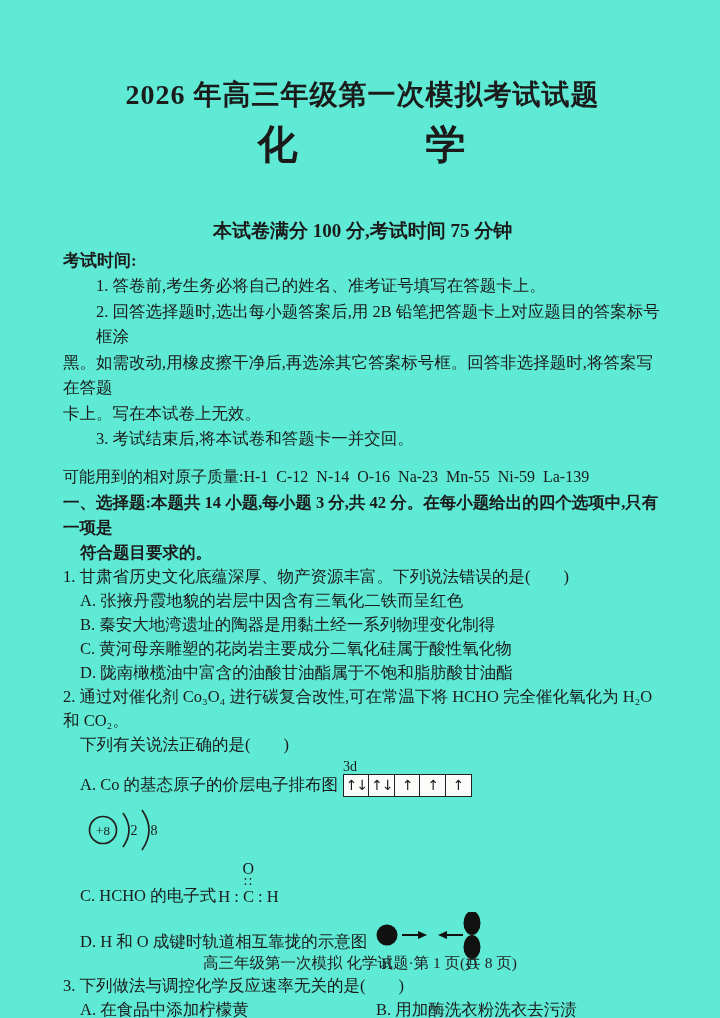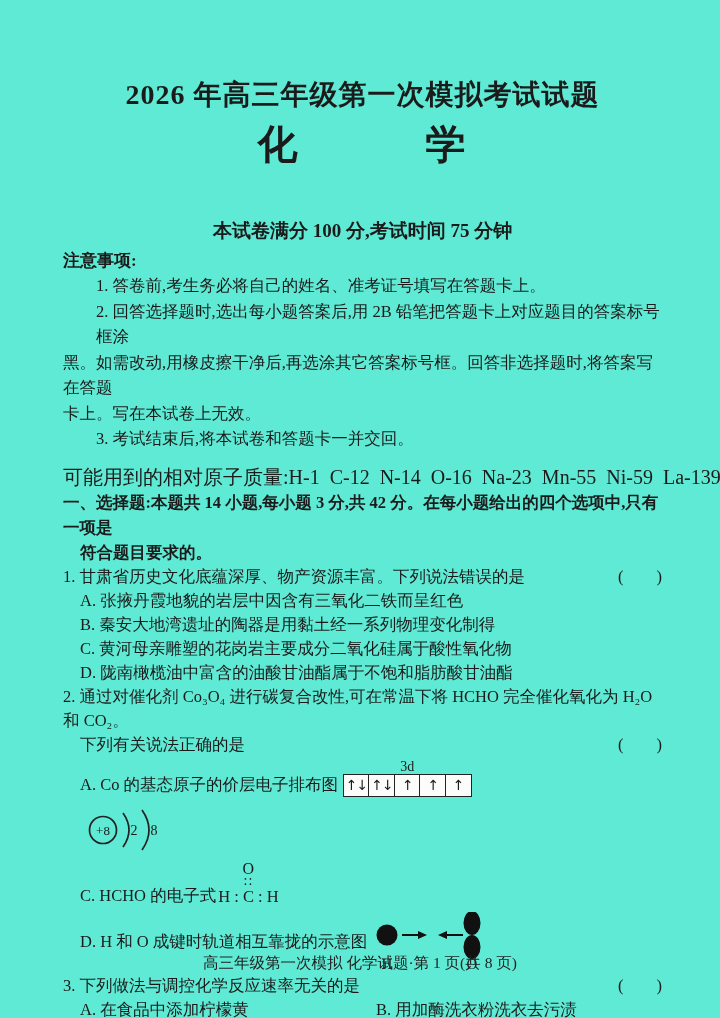--- a/index.html
+++ b/index.html
@@ -39,38 +39,38 @@
     font-size:17px; font-weight:bold;
     line-height:24px;
     margin-top:7px;
   }
   .nline { font-size:16.5px; line-height:25.5px; }
   .indent2 { padding-left:33px; }
   .indent1 { padding-left:17px; }
 
   .atomic-masses {
     margin-top:12px;
-    font-size:20px; line-height:26px;
+    font-size:16px; line-height:26px;
     white-space:pre;
     font-family:Liberation Serif, serif;
   }
   .section-line { font-size:16.5px; font-weight:bold; line-height:25px; }
 
   .qline { font-size:16.5px; line-height:24px; }
-  .qrow { display:flex; justify-content:space-between; align-items:baseline; }
+  .qrow { display:flex; align-items:baseline; }
   .bracket { white-space:pre; font-size:16.5px; }
 
   
   .opt-row { display:flex; padding-left:17px; font-size:16.5px; }
   .row-end { align-items:flex-end; }
   .row-center { align-items:center; }
   .opt-text { line-height:24px; }
 
   
-  .orbital-diagram { display:inline-block; text-align:center; margin-left:5px; }
+  .orbital-diagram { display:inline-block; margin-left:5px; }
   .orbital-label { font-size:14px; line-height:15px; display:block; }
   .orbital-boxes { display:flex; }
   .obox {
     width:25px; height:21px;
     border:1.6px solid #222;
     margin-left:-1.6px;
     display:flex; align-items:center; justify-content:center;
     font-family:"DejaVu Sans",sans-serif;
     font-size:14px; letter-spacing:-1px;
     background:#fcfcfb;
@@ -109,21 +109,21 @@
 </head>
 <body>
 
 <div class="page">
   <div class="content">
 
     <div class="exam-title">2026 年高三年级第一次模拟考试试题</div>
     <div class="subject-title">化　　　学</div>
     <div class="exam-meta">本试卷满分 100 分,考试时间 75 分钟</div>
 
-    <div class="notice-heading">注意事项:</div>
+    <div class="notice-heading">考试时间:</div>
     <div class="nline indent2">1. 答卷前,考生务必将自己的姓名、准考证号填写在答题卡上。</div>
     <div class="nline indent2">2. 回答选择题时,选出每小题答案后,用 2B 铅笔把答题卡上对应题目的答案标号框涂</div>
     <div class="nline">黑。如需改动,用橡皮擦干净后,再选涂其它答案标号框。回答非选择题时,将答案写在答题</div>
     <div class="nline">卡上。写在本试卷上无效。</div>
     <div class="nline indent2">3. 考试结束后,将本试卷和答题卡一并交回。</div>
 
     <div class="atomic-masses">可能用到的相对原子质量:H-1  C-12  N-14  O-16  Na-23  Mn-55  Ni-59  La-139</div>
     <div class="section-line">一、选择题:本题共 14 小题,每小题 3 分,共 42 分。在每小题给出的四个选项中,只有一项是</div>
     <div class="section-line indent1">符合题目要求的。</div>
 

